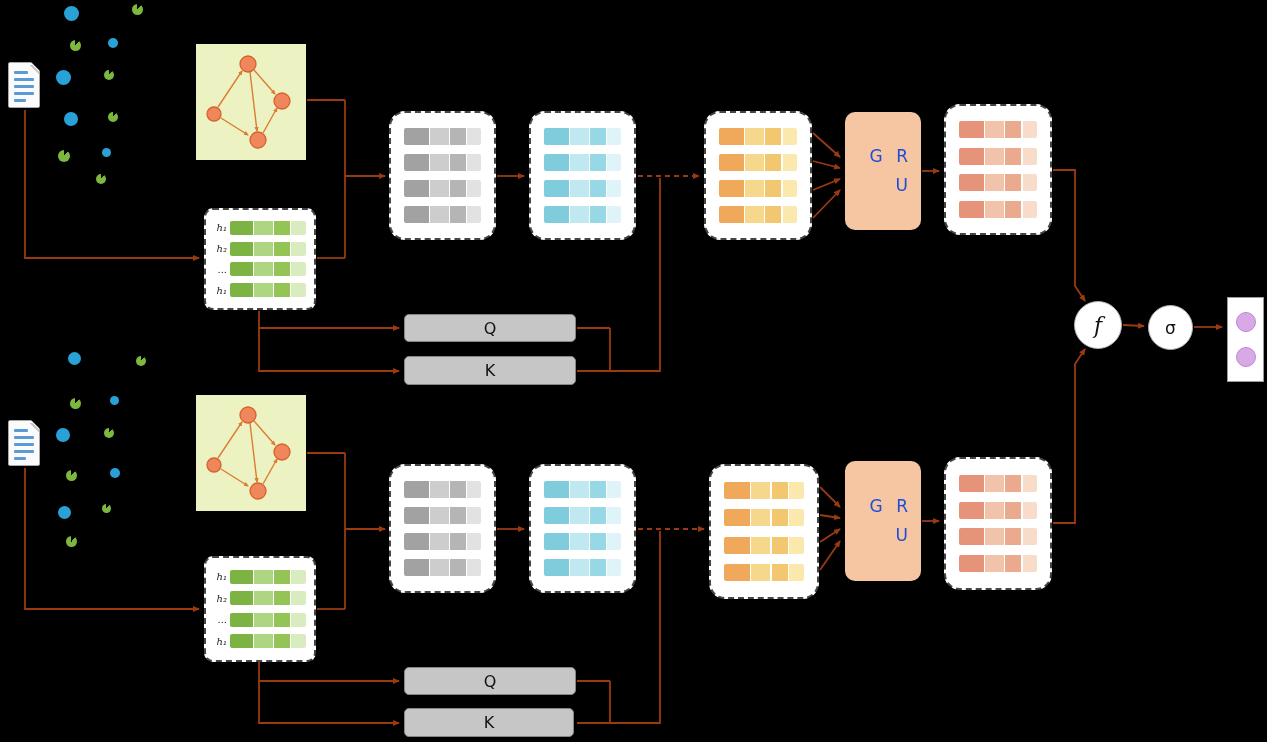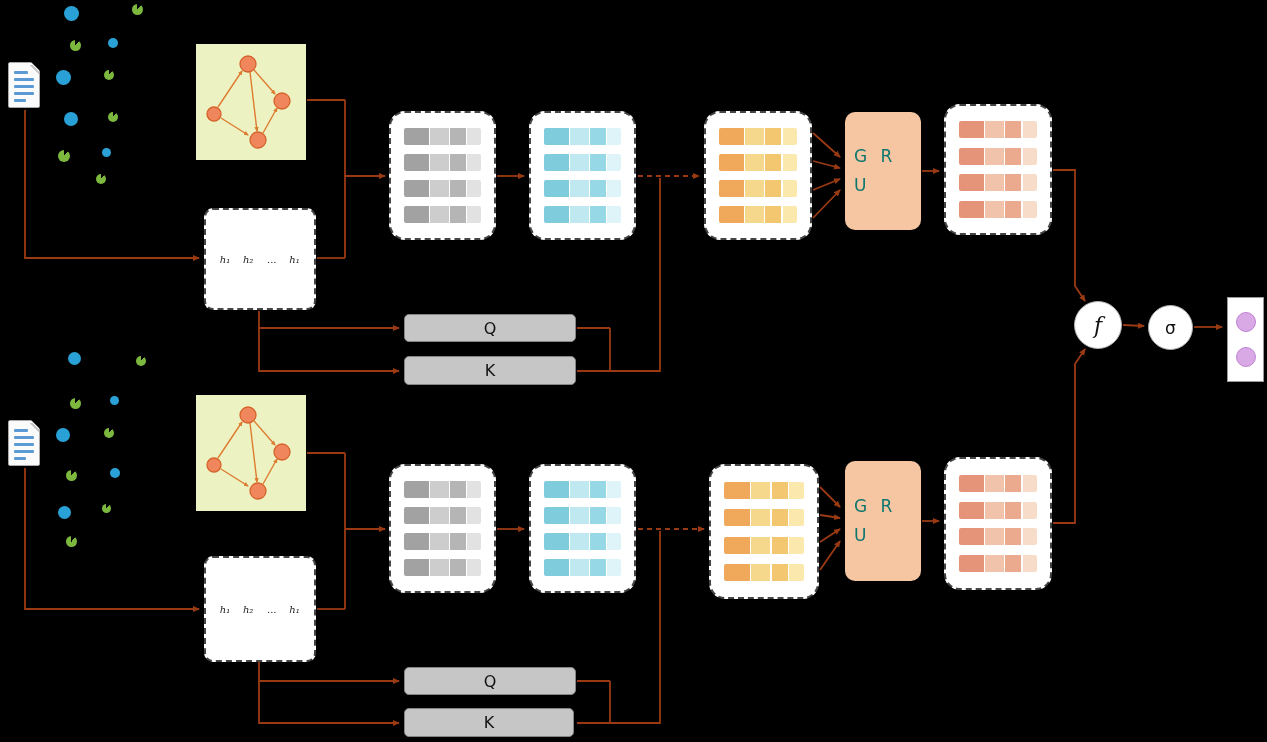--- a/index.html
+++ b/index.html
@@ -13,38 +13,38 @@
               padding:6px 13px;}
   .bar{height:17px;border-radius:2px;}
   .p-gray  .bar{background:linear-gradient(90deg,#a2a2a2 0 32%,#fff 32% 33.5%,#cdcdcd 33.5% 58%,#fff 58% 59.5%,#b5b5b5 59.5% 80%,#fff 80% 81.5%,#e2e2e2 81.5% 100%);}
   .p-blue  .bar{background:linear-gradient(90deg,#7fccdd 0 32%,#fff 32% 33.5%,#bfe8f0 33.5% 58%,#fff 58% 59.5%,#96d8e6 59.5% 80%,#fff 80% 81.5%,#dff4f8 81.5% 100%);}
   .p-yellow .bar{background:linear-gradient(90deg,#f0a95b 0 32%,#fff 32% 33.5%,#f6d88c 33.5% 58%,#fff 58% 59.5%,#f3c76f 59.5% 80%,#fff 80% 81.5%,#fae8ad 81.5% 100%);}
   .p-pink  .bar{background:linear-gradient(90deg,#e5947a 0 32%,#fff 32% 33.5%,#f2c3ab 33.5% 58%,#fff 58% 59.5%,#eba98d 59.5% 80%,#fff 80% 81.5%,#f8dcca 81.5% 100%);}
   .p-green .bar{background:linear-gradient(90deg,#7cb342 0 30%,#fff 30% 31.5%,#aed581 31.5% 56%,#fff 56% 57.5%,#94c455 57.5% 79%,#fff 79% 80.5%,#d9ecc0 80.5% 100%);}
 
   
   .hidden-box{background:#fff;border:2px dashed #454545;border-radius:9px;
-              display:flex;justify-content:space-evenly;
+              display:flex;flex-direction:column;justify-content:space-evenly;
               padding:4px 8px 4px 4px;}
   .hidden-row{display:flex;align-items:center;gap:3px;}
   .hidden-row .lbl{width:17px;font-size:10px;font-style:italic;
                    font-family:"DejaVu Serif",serif;color:#222;text-align:right;flex:none;}
   .hidden-row .bar{flex:1;height:14px;}
 
   
   .graph-box{background:#edf2c3;}
 
   
   .qk{background:#c6c6c6;border:1px solid #858585;border-radius:5px;
       display:flex;align-items:center;justify-content:center;
       font-size:16px;color:#111;}
 
   
   .gru{background:#f6c6a2;border-radius:10px;display:flex;align-items:center;
-       justify-content:center;text-align:left;font-size:17px;color:#0f766e;
+       justify-content:center;text-align:right;font-size:17px;color:#1d4ed8;
        letter-spacing:4px;line-height:1.7;padding:0 9px;}
 
   
   .circle-node{background:#fff;border:1px solid #b0b0b0;border-radius:50%;
                display:flex;align-items:center;justify-content:center;color:#111;}
   .f-node{font-family:"DejaVu Serif",serif;font-style:italic;font-size:22px;}
   .sigma-node{font-size:17px;}
 
   
   .output-box{background:#fff;border:1px solid #9a9a9a;display:flex;flex-direction:column;

